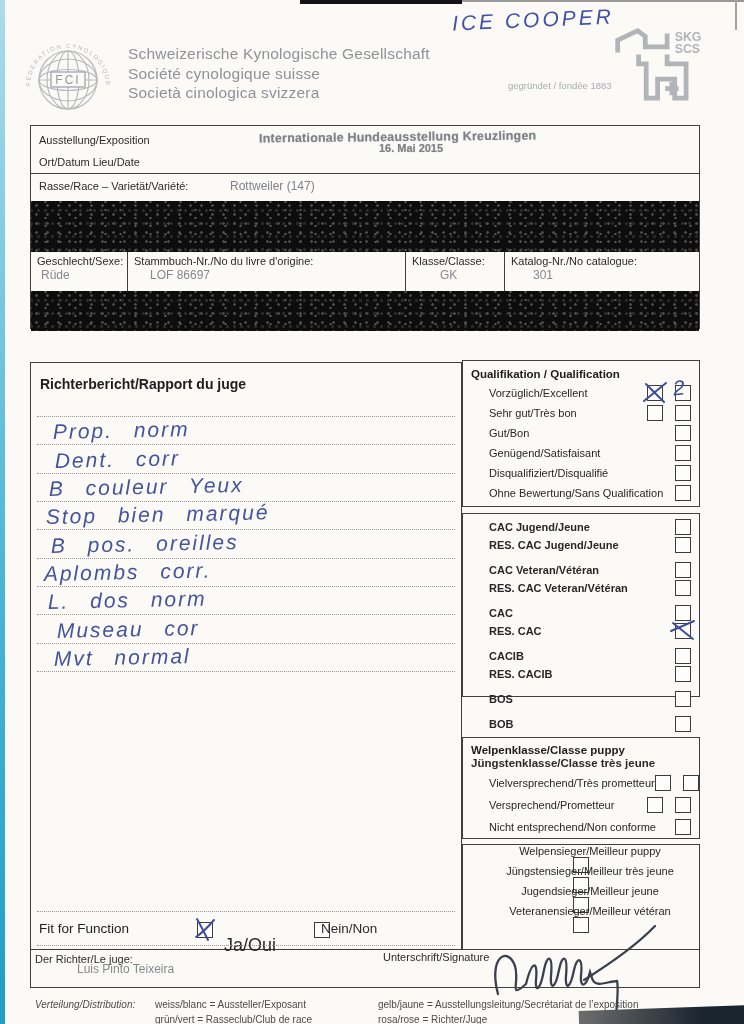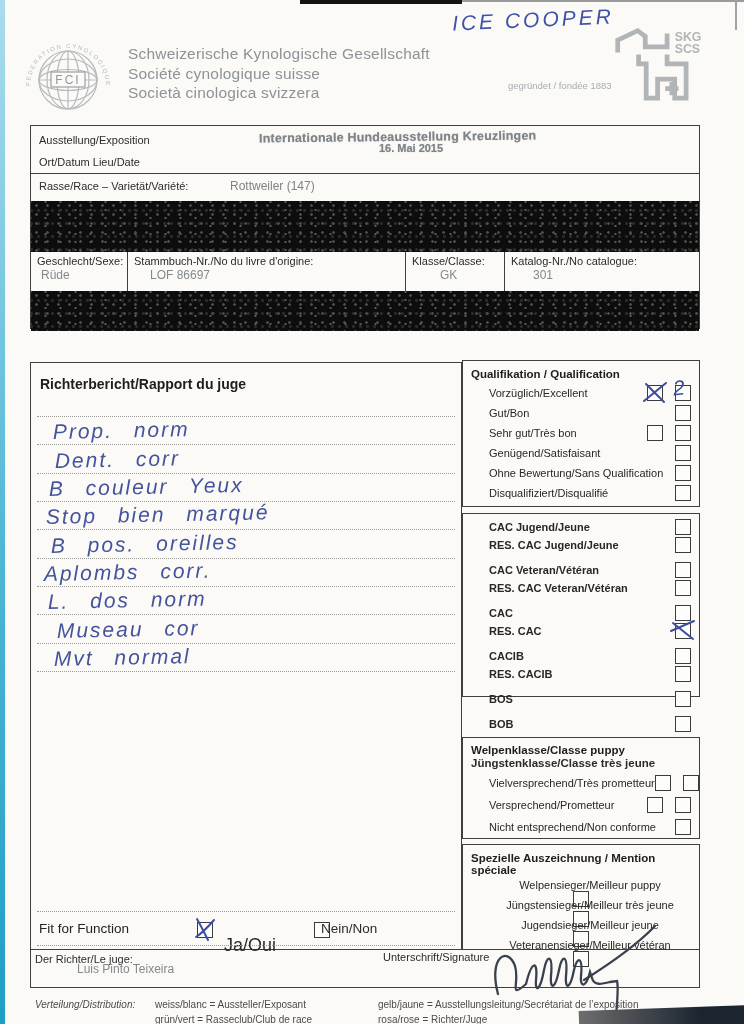--- a/index.html
+++ b/index.html
@@ -236,46 +236,46 @@
           <svg class="xmark" viewBox="0 0 27 27">
               <path d="M2 22 L24 4 M4 5 L22 23"></path>
             </svg>
         </span>
         <span class="cb">
           <span class="two">2</span>
         </span>
       </span>
     </div>
     <div class="crow">
+      <span class="rl">Sehr gut/Très bon</span>
+      <span class="slots">
+        <span class="cb"></span>
+        <span class="cb"></span>
+      </span>
+    </div>
+    <div class="crow">
       <span class="rl">Gut/Bon</span>
       <span class="slots">
           <span class="cb"></span>
         </span>
     </div>
     <div class="crow">
-      <span class="rl">Sehr gut/Très bon</span>
-      <span class="slots">
-        <span class="cb"></span>
-        <span class="cb"></span>
-      </span>
-    </div>
-    <div class="crow">
       <span class="rl">Genügend/Satisfaisant</span>
       <span class="slots">
           <span class="cb"></span>
         </span>
     </div>
     <div class="crow">
+      <span class="rl">Disqualifiziert/Disqualifié</span>
+      <span class="slots">
+          <span class="cb"></span>
+        </span>
+    </div>
+    <div class="crow">
       <span class="rl">Ohne Bewertung/Sans Qualification</span>
-      <span class="slots">
-          <span class="cb"></span>
-        </span>
-    </div>
-    <div class="crow">
-      <span class="rl">Disqualifiziert/Disqualifié</span>
       <span class="slots">
           <span class="cb"></span>
         </span>
     </div>
   </div>
 
   <div class="rbox cac-box">
     <div class="crow bold">
       <span class="rl">CAC Jugend/Jeune</span>
       <span class="slots">
@@ -366,21 +366,20 @@
     </div>
     <div class="crow">
       <span class="rl">Nicht entsprechend/Non conforme</span>
       <span class="slots">
           <span class="cb"></span>
         </span>
     </div>
   </div>
 
   <div class="rbox spec-box">
-    <div class="title">Spezielle Auszeichnung / Mention spéciale</div>
     <div class="crow">
       <span class="rl">Welpensieger/Meilleur puppy</span>
       <span class="slots">
           <span class="cb"></span>
         </span>
     </div>
     <div class="crow">
       <span class="rl">Jüngstensieger/Meilleur très jeune</span>
       <span class="slots">
           <span class="cb"></span>

